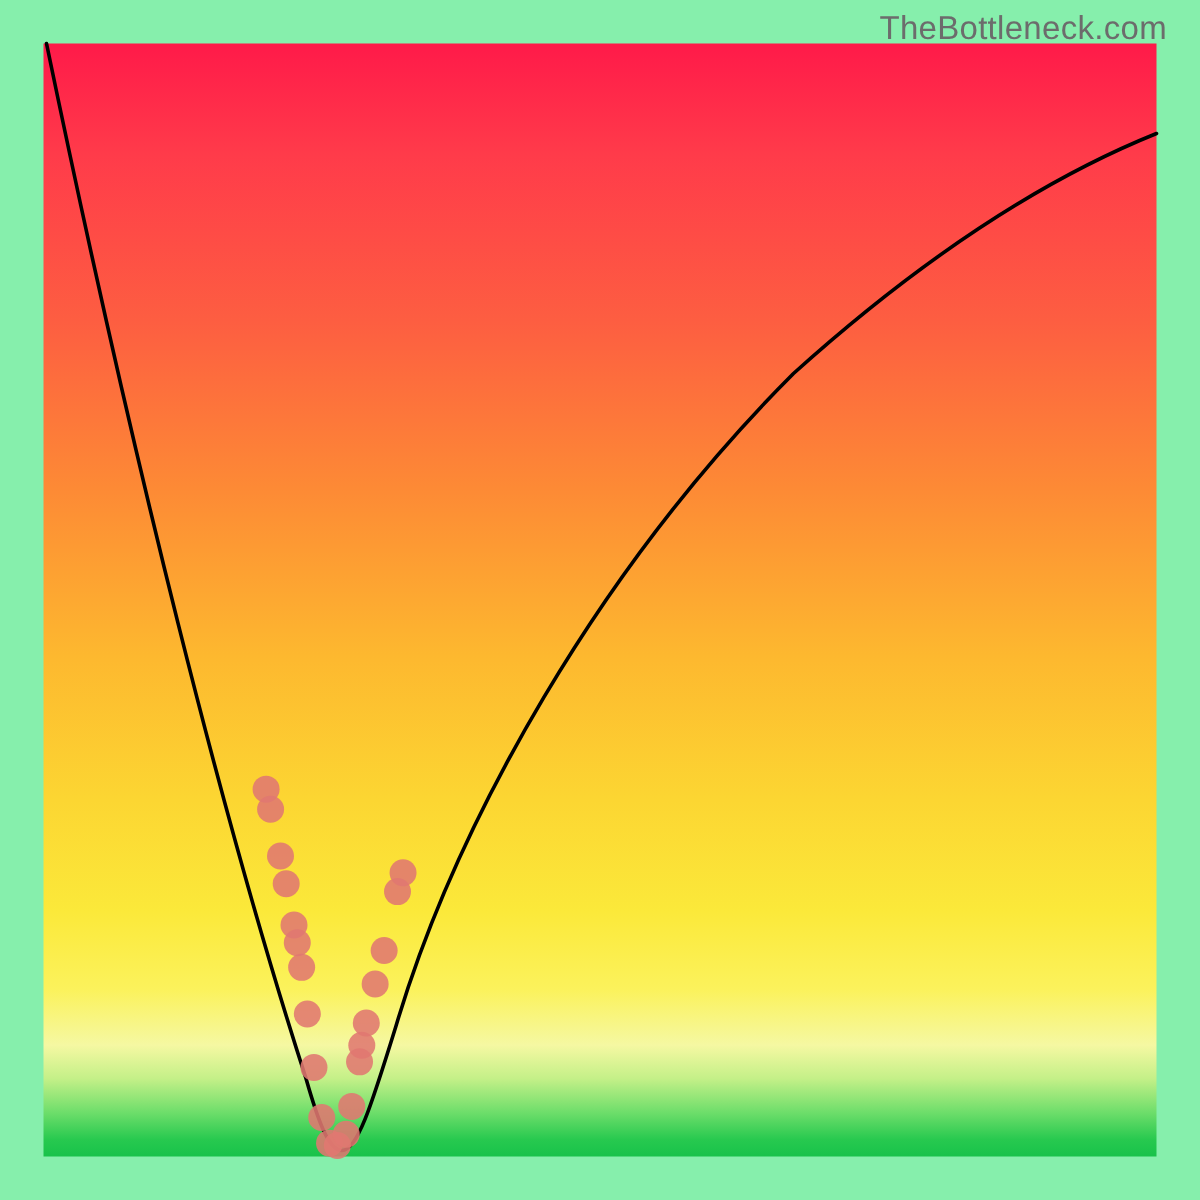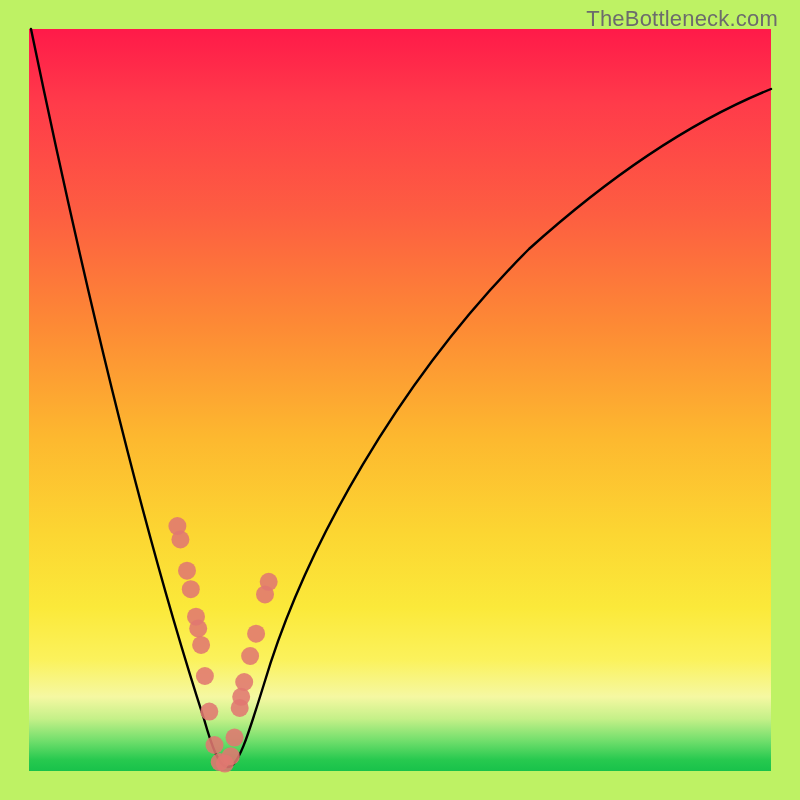--- a/index.html
+++ b/index.html
@@ -8,21 +8,21 @@
     width: 800px;
     height: 800px;
     overflow: hidden;
     background: #000;
     font-family: Arial, Helvetica, sans-serif;
   }
   .chart-container {
     position: relative;
     width: 800px;
     height: 800px;
-    background: #bef264;
+    background: #86efac;
   }
   .plot-area {
     position: absolute;
     left: 29px;
     top: 29px;
     width: 742px;
     height: 742px;
     
     background: linear-gradient(
       to bottom,

